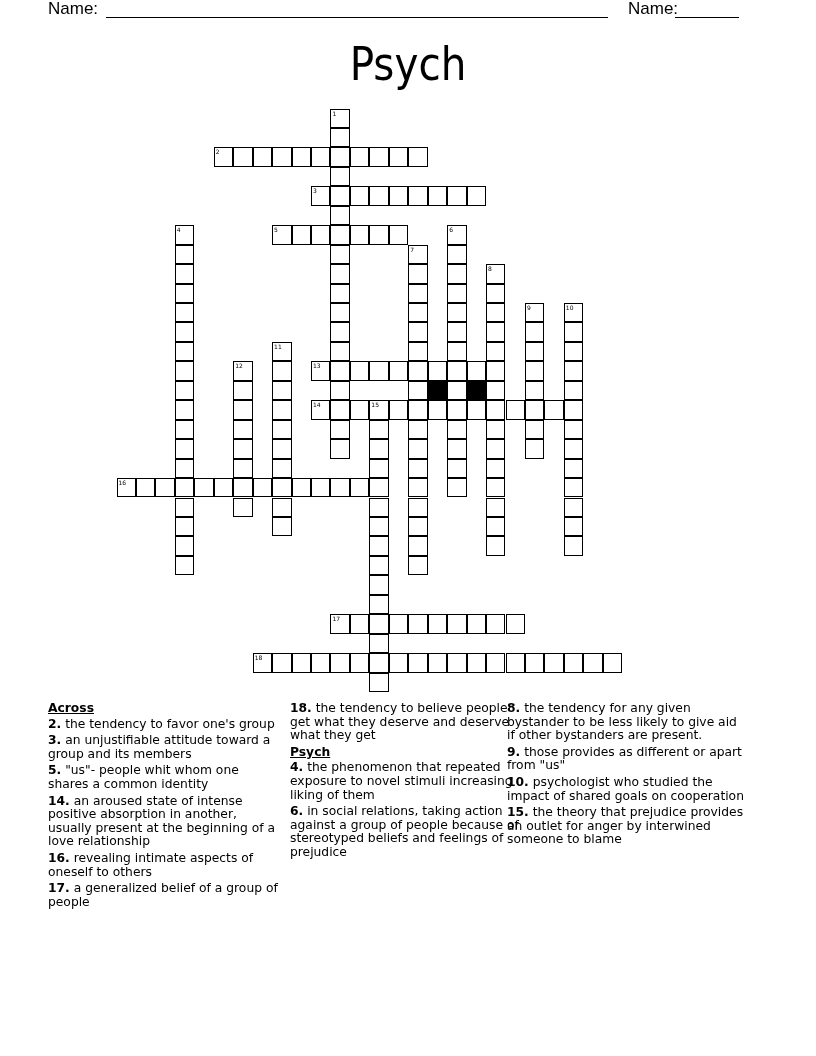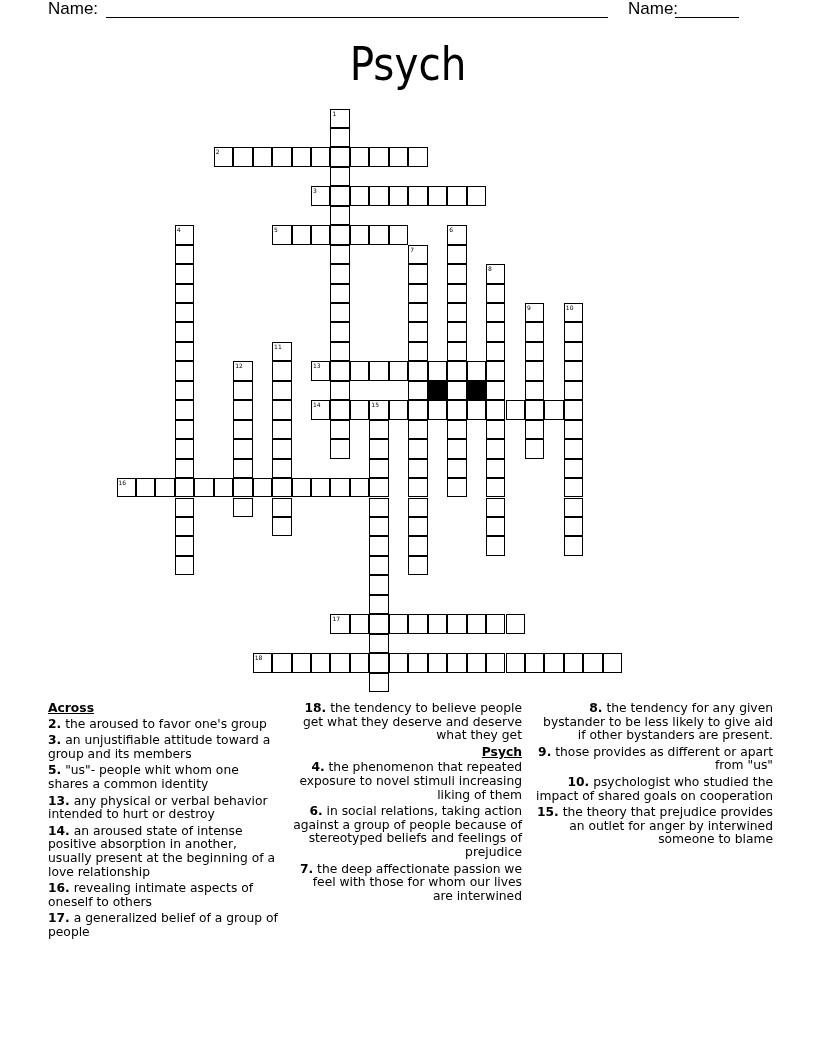--- a/index.html
+++ b/index.html
@@ -12,22 +12,22 @@
   .title { position: absolute; top: 34px; left: 0; width: 816px; text-align: center; font-family: "DejaVu Sans", sans-serif; font-size: 46px; line-height: 60px; transform: scaleX(0.88); }
   #grid { position: absolute; left: 117px; top: 109px; }
   .cell { position: absolute; width: 19.45px; height: 19.45px; box-sizing: border-box; border: 1px solid #000; background: #fff; margin-left: -0.5px; margin-top: -0.5px; }
   .cell.black { background: #000; }
   .cell .num { position: absolute; left: 1px; top: 0px; font-size: 6px; line-height: 7px; font-family: "DejaVu Sans", sans-serif; color: #000; }
   .clues { position: absolute; top: 702px; font-size: 12.3px; line-height: 13.6px; font-family: "DejaVu Sans", sans-serif; }
   .clues .heading { font-weight: bold; text-decoration: underline; margin-bottom: 2px; }
   .clue { margin-bottom: 3px; }
   .clue b { font-weight: bold; }
   #col1 { left: 48px; width: 232px; }
-  #col2 { left: 290px; width: 232px; text-align: right; }
-  #col3 { left: 533px; width: 240px; text-align: right; }
+  #col2 { left: 290px; width: 232px; }
+  #col3 { left: 507px; width: 240px; }
 </style>
 </head>
 <body>
 
 <div class="header">
   <span class="name-label">Name:</span>
   <span class="name-line"></span>
   <span class="date-label">Name:</span>
   <span class="date-line"></span>
 </div>
@@ -280,35 +280,33 @@
     <div class="cell" style="left: 427.9px; top: 544.6px;"></div>
     <div class="cell" style="left: 447.35px; top: 544.6px;"></div>
     <div class="cell" style="left: 466.8px; top: 544.6px;"></div>
     <div class="cell" style="left: 486.25px; top: 544.6px;"></div>
     <div class="cell black" style="left: 311.2px; top: 272.3px;"></div>
     <div class="cell black" style="left: 350.1px; top: 272.3px;"></div>
   </div>
 
 <div class="clues" id="col1">
   <div class="heading">Across</div>
-  <div class="clue"><b>2.</b> <span>the aroused to favor one's group</span></div>
+  <div class="clue"><b>2.</b> <span>the tendency to favor one's group</span></div>
   <div class="clue"><b>3.</b> <span>an unjustifiable attitude toward a group and its members</span></div>
   <div class="clue"><b>5.</b> <span>"us"- people whit whom one shares a common identity</span></div>
-  <div class="clue"><b>13.</b> <span>any physical or verbal behavior intended to hurt or destroy</span></div>
   <div class="clue"><b>14.</b> <span>an aroused state of intense positive absorption in another, usually present at the beginning of a love relationship</span></div>
   <div class="clue"><b>16.</b> <span>revealing intimate aspects of oneself to others</span></div>
   <div class="clue"><b>17.</b> <span>a generalized belief of a group of people</span></div>
 </div>
 
 <div class="clues" id="col2">
   <div class="clue"><b>18.</b> <span>the tendency to believe people get what they deserve and deserve what they get</span></div>
   <div class="heading">Psych</div>
   <div class="clue"><b>4.</b> <span>the phenomenon that repeated exposure to novel stimuli increasing liking of them</span></div>
   <div class="clue"><b>6.</b> <span>in social relations, taking action against a group of people because of stereotyped beliefs and feelings of prejudice</span></div>
-  <div class="clue"><b>7.</b> <span>the deep affectionate passion we feel with those for whom our lives are interwined</span></div>
 </div>
 
 <div class="clues" id="col3">
   <div class="clue"><b>8.</b> <span>the tendency for any given bystander to be less likely to give aid if other bystanders are present.</span></div>
   <div class="clue"><b>9.</b> <span>those provides as different or apart from "us"</span></div>
   <div class="clue"><b>10.</b> <span>psychologist who studied the impact of shared goals on cooperation</span></div>
   <div class="clue"><b>15.</b> <span>the theory that prejudice provides an outlet for anger by interwined someone to blame</span></div>
 </div>
 
 </body></html>

